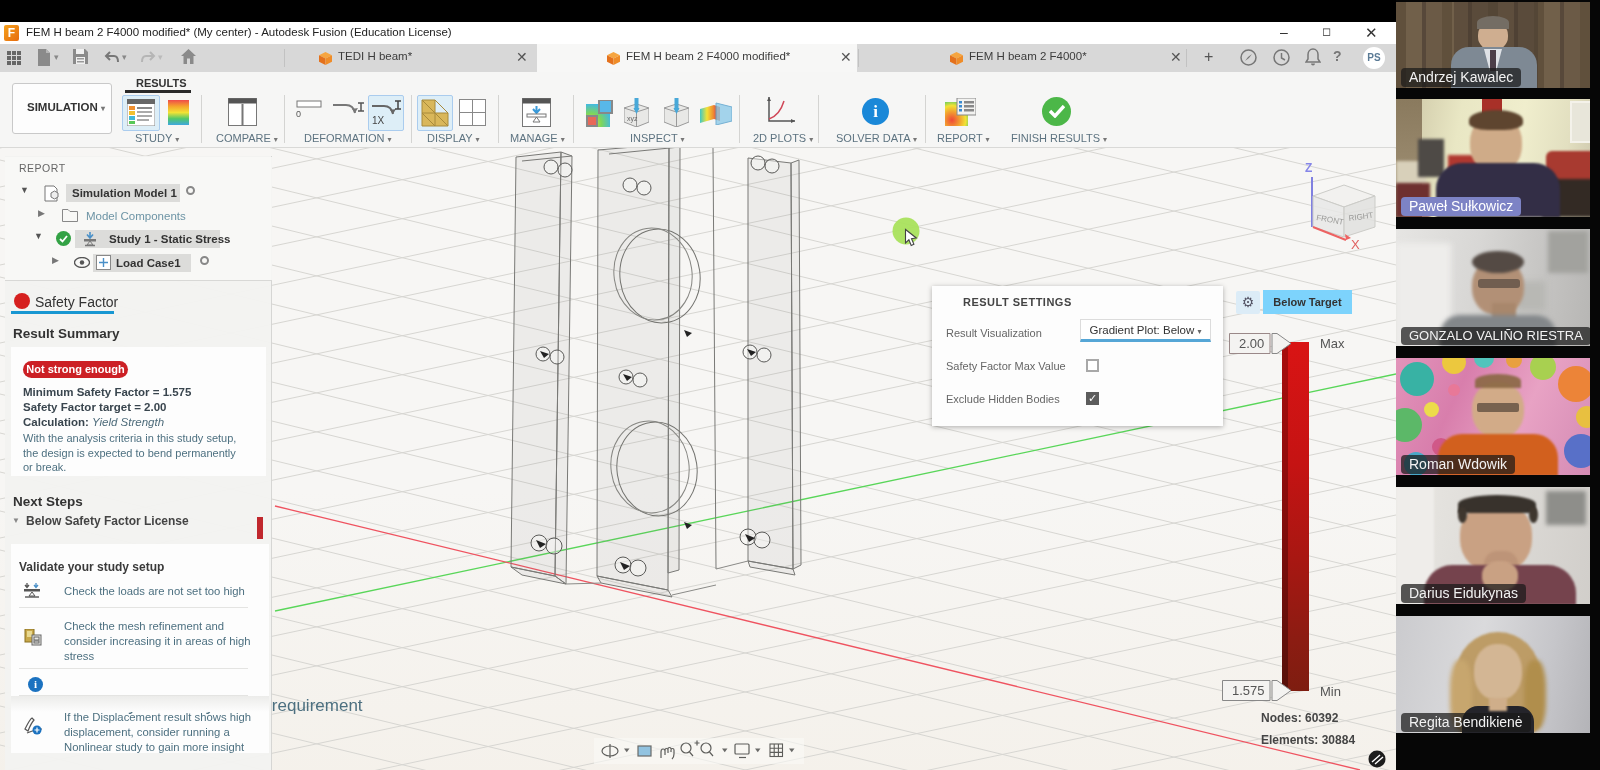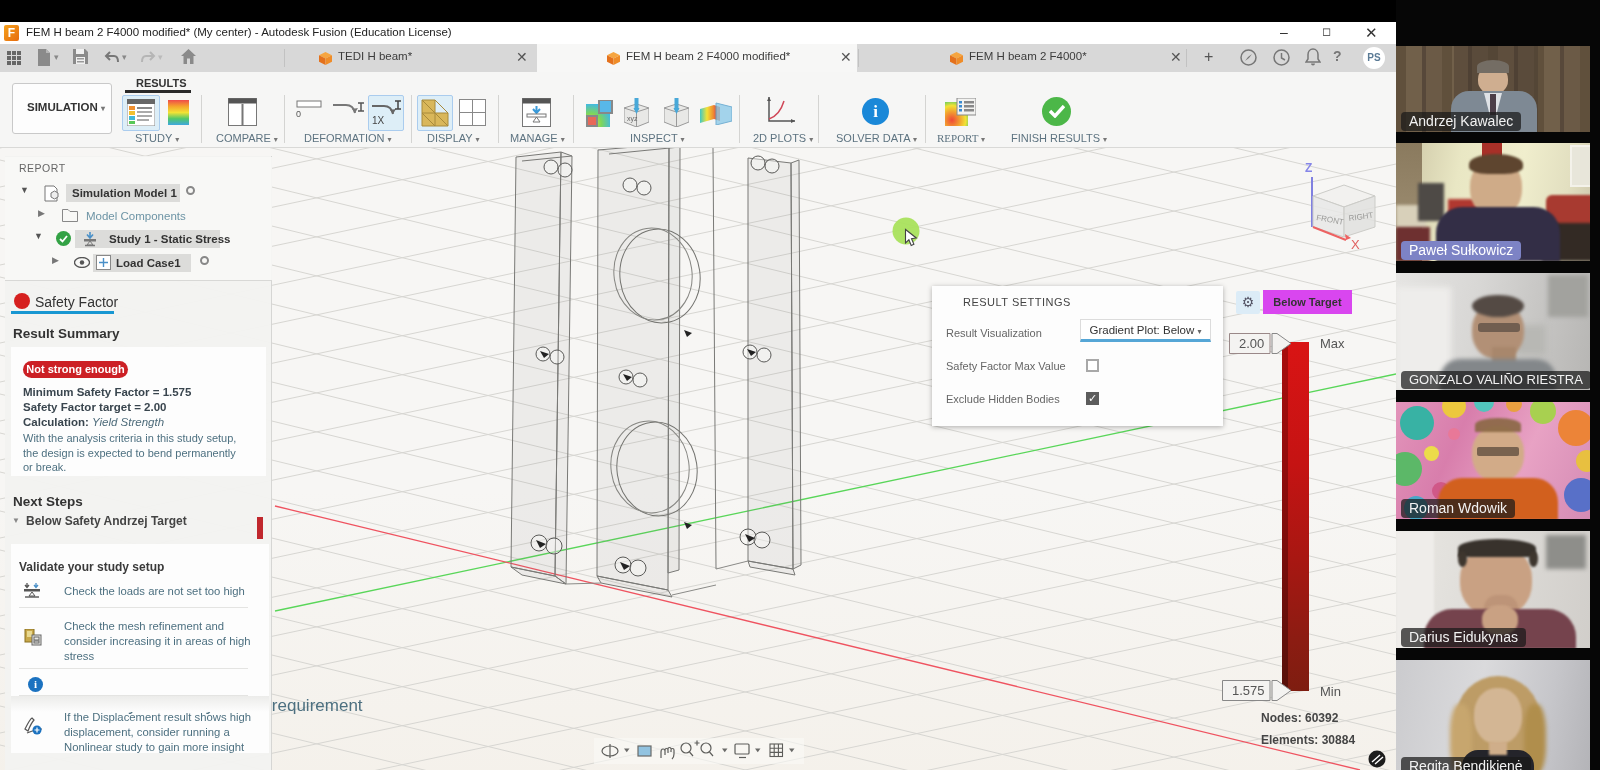--- a/index.html
+++ b/index.html
@@ -36,34 +36,34 @@
   
   #legendbar { position:absolute; left:1282px; top:342px; width:27px; height:349px;
     background:linear-gradient(180deg,#d91414 0%,#c51313 35%,#a81712 62%,#8c1c12 85%,#7e1d10 100%); }
   #legendbar .dk { position:absolute; left:0; top:0; width:6px; height:100%;
     background:linear-gradient(180deg,rgba(80,0,0,.35),rgba(40,0,0,.45)); }
   .lgtext { position:absolute; font-size:13px; color:#555; }
   .stat { position:absolute; font-size:12px; font-weight:bold; color:#454545; }
   
   #dialog { position:absolute; left:932px; top:286px; width:291px; height:140px; background:#fdfdfd;
     box-shadow:0 1px 5px rgba(0,0,0,0.3); }
-  #dialog .dtitle { position:absolute; left:14px; top:10px; font-size:11px; font-weight:normal;
+  #dialog .dtitle { position:absolute; left:14px; top:10px; font-size:11px; font-weight:bold;
     color:#444; letter-spacing:0.5px;padding-left:17px; }
   #dialog .dlab { position:absolute; left:14px; font-size:11px; color:#666; white-space:nowrap; }
   #dropdown { position:absolute; left:148px; top:33px; width:131px; height:23px; background:#fff;
     border:1px solid #dcdcdc; border-bottom:3px solid #55a6d6; font-size:11.5px; color:#333;
     text-align:center; line-height:21px; }
   .cbx { position:absolute; left:154px; width:13px; height:13px; }
   #gearbtn { position:absolute; left:1236px; top:291px; width:24px; height:23px; background:#dcecf7;
     border-radius:2px; color:#556; font-size:14px; text-align:center; line-height:23px; }
-  #btlabel { position:absolute; left:1263px; top:290px; width:89px; height:24px; background:#d946ef;
+  #btlabel { position:absolute; left:1263px; top:290px; width:89px; height:24px; background:#7dd3fc;
     font-size:11px; font-weight:bold; color:#333; text-align:center; line-height:24px; }
   
   #sidebar { position:absolute; left:1396px; top:0; width:204px; height:770px; background:#060606; }
-  .vtile { position:absolute; left:0; width:194px; overflow:hidden;margin-top:44px; }
+  .vtile { position:absolute; left:0; width:194px; overflow:hidden; }
   .vname { position:absolute; left:5px; bottom:1px; background:rgba(25,25,25,0.72); color:#f2f2f2;
     font-size:14px; padding:1px 8px 2px 8px; border-radius:4px; white-space:nowrap; }
 </style>
 </head>
 <body>
 <div id="app">
 
   <div class="abs" style="left:0;top:0;width:1396px;height:22px;background:#000;"></div>
   <div id="titlebar">
     <div class="ficon">F</div>
@@ -311,21 +311,21 @@
         </defs>
         <rect x="0" y="4" width="23" height="24" fill="url(#rep1)"></rect>
         <rect x="12" y="0" width="19" height="17" fill="#f2f2f0" stroke="#888"></rect>
         <rect x="14" y="3" width="3" height="2.5" fill="#3a8ad0"></rect>
         <rect x="19" y="3" width="10" height="2.5" fill="#888"></rect>
         <rect x="14" y="7" width="3" height="2.5" fill="#3a8ad0"></rect>
         <rect x="19" y="7" width="10" height="2.5" fill="#888"></rect>
         <rect x="14" y="11" width="3" height="2.5" fill="#3a8ad0"></rect>
         <rect x="19" y="11" width="10" height="2.5" fill="#888"></rect>
       </svg>
-    <div class="rlabel" style="left:937px;font-family:Liberation Serif, serif;">REPORT <span class="car">▾</span></div>
+    <div class="rlabel" style="left:937px;">REPORT <span class="car">▾</span></div>
 
     <div class="abs" style="left:1042px;top:25px;width:29px;height:29px;border-radius:50%;background:#4cb748;"></div>
     <svg class="abs" style="left:1049px;top:33px;" width="16" height="13" viewBox="0 0 16 13">
         <path d="M1 6 L6 11 L15 1" stroke="#fff" stroke-width="3.4" fill="none"></path>
       </svg>
     <div class="rlabel" style="left:1011px;">FINISH RESULTS <span class="car">▾</span></div>
   </div>
   <div id="viewport">
   <svg width="1396" height="622" viewBox="0 148 1396 622" style="position:absolute;left:0;top:0;">
     <path d="M0 148L1396 -148M0 187L1396 -109M0 226L1396 -70M0 265L1396 -31M0 304L1396 8M0 343L1396 47M0 382L1396 86M0 421L1396 125M0 460L1396 164M0 499L1396 203M0 538L1396 242M0 577L1396 281M0 616L1396 320M0 655L1396 359M0 694L1396 398M0 733L1396 437M0 772L1396 476M0 811L1396 515M0 850L1396 554M0 889L1396 593M0 928L1396 632M0 967L1396 671M0 1006L1396 710M0 1045L1396 749M0 1084L1396 788M0 -191L1396 148M0 -152L1396 187M0 -113L1396 226M0 -74L1396 265M0 -35L1396 304M0 4L1396 343M0 43L1396 382M0 82L1396 421M0 121L1396 460M0 160L1396 499M0 199L1396 538M0 238L1396 577M0 277L1396 616M0 316L1396 655M0 355L1396 694M0 394L1396 733M0 433L1396 772M0 472L1396 811M0 511L1396 850M0 550L1396 889M0 589L1396 928M0 628L1396 967M0 667L1396 1006M0 706L1396 1045M0 745L1396 1084" stroke="#d7d6d2" stroke-width="1" fill="none"></path>
@@ -512,21 +512,21 @@
     <div class="abs" style="left:8px;top:170px;font-size:13.5px;font-weight:bold;color:#333;">Result Summary</div>
     <div class="abs" style="left:6px;top:191px;width:255px;height:129px;background:#fdfdfd;">
       <div class="abs" style="left:12px;top:14px;width:105px;height:17px;background:#cc2025;border-radius:9px;color:#fff;font-size:11px;font-weight:bold;text-align:center;line-height:17px;">Not strong enough</div>
       <div class="abs" style="left:12px;top:39px;font-size:11.5px;font-weight:bold;color:#39454e;">Minimum Safety Factor = 1.575</div>
       <div class="abs" style="left:12px;top:54px;font-size:11.5px;font-weight:bold;color:#39454e;">Safety Factor target = 2.00</div>
       <div class="abs" style="left:12px;top:69px;font-size:11.5px;color:#39454e;"><b>Calculation:</b> <i style="color:#4d6b7a;">Yield Strength</i></div>
       <div class="abs" style="left:12px;top:84px;font-size:11px;color:#4d7080;line-height:14.6px;">With the analysis criteria in this study setup,<br>the design is expected to bend permanently<br>or break.</div>
     </div>
     <div class="abs" style="left:8px;top:338px;font-size:13.5px;font-weight:bold;color:#333;">Next Steps</div>
     <div class="abs" style="left:7px;top:360px;font-size:8px;color:#888;">▼</div>
-    <div class="abs" style="left:21px;top:358px;font-size:12px;font-weight:bold;color:#444;">Below Safety Andrzej Target</div>
+    <div class="abs" style="left:21px;top:358px;font-size:12px;font-weight:bold;color:#444;">Below Safety Factor License</div>
     <div class="abs" style="left:252px;top:361px;width:6px;height:22px;background:#c0272d;"></div>
     <div class="abs" style="left:6px;top:388px;width:258px;height:209px;background:#fdfdfd;">
       <div class="abs" style="left:8px;top:16px;font-size:12px;font-weight:bold;color:#3a3a3a;">Validate your study setup</div>
       <svg class="abs" style="left:12px;top:38px;" width="19" height="16" viewBox="0 0 19 16">
           <path d="M4 1 V5 M2 3 L4 5.5 L6 3" stroke="#555" stroke-width="1.3" fill="none"></path>
           <path d="M13 1 V5 M11 3 L13 5.5 L15 3" stroke="#4a90c8" stroke-width="1.3" fill="none"></path>
           <rect x="1" y="7" width="16" height="2.5" fill="#555"></rect>
           <path d="M9 10 L6 14 H12 Z" fill="none" stroke="#555"></path>
           <line x1="2" y1="15" x2="16" y2="15" stroke="#555" stroke-width="1.4"></line>
         </svg>

